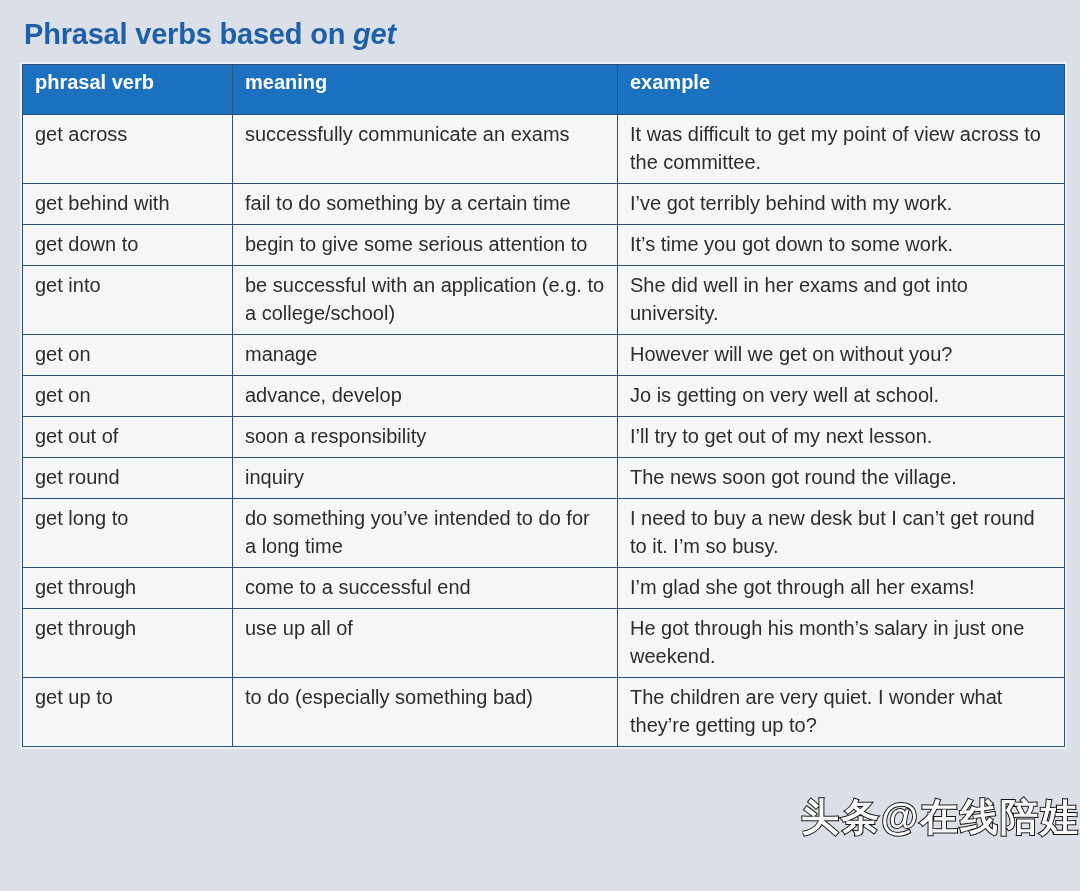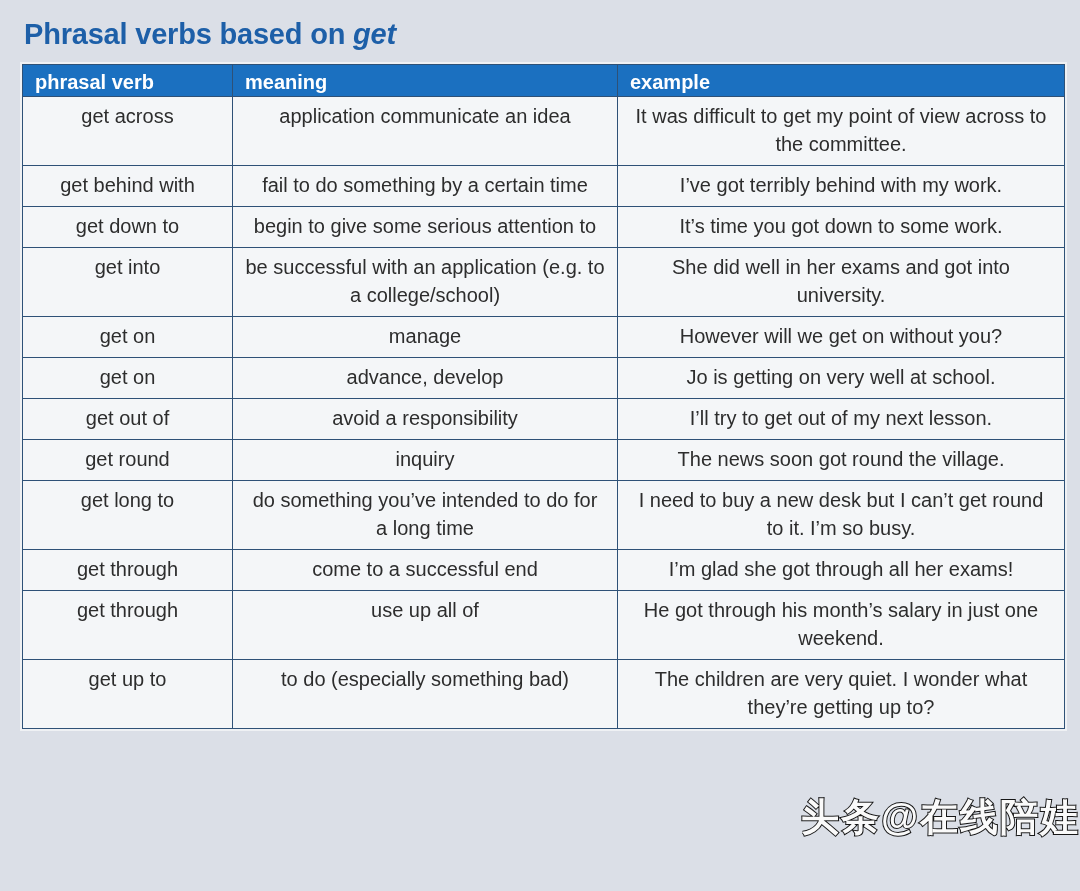--- a/index.html
+++ b/index.html
@@ -38,31 +38,30 @@
   }
   .pv-table th, .pv-table td {
     border: 1.5px solid var(--border);
   }
   .pv-table th {
     background: var(--header-bg);
     color: var(--header-text);
     text-align: left;
     font-size: 20px;
     font-weight: bold;
-    padding: 3px 12px 0;
+    padding: 3px 12px 18px;
     line-height: 28px;
   }
   .pv-table td {
     font-size: 20px;
     color: var(--text);
     padding: 5px 12px 7px;
     line-height: 28px;
     vertical-align: top;
     background: var(--cell-bg);
-    text-align: center;
   }
   .watermark {
     position: absolute;
     top: 792px;
     right: 0px;
     font-size: 38px;
     font-weight: bold;
     letter-spacing: 2px;
     color: #fafafa;
     -webkit-text-stroke: 2px #161616;
@@ -85,21 +84,21 @@
     <thead>
       <tr>
         <th>phrasal verb</th>
         <th>meaning</th>
         <th>example</th>
       </tr>
     </thead>
     <tbody>
   <tr>
     <td class="cell-verb">get across</td>
-    <td class="cell-meaning">application communicate an idea</td>
+    <td class="cell-meaning">successfully communicate an exams</td>
     <td class="cell-example">It was difficult to get my point of view across to the committee.</td>
   </tr>
 
 
   <tr>
     <td class="cell-verb">get behind with</td>
     <td class="cell-meaning">fail to do something by a certain time</td>
     <td class="cell-example">I’ve got terribly behind with my work.</td>
   </tr>
 
@@ -123,21 +122,21 @@
   </tr>
 
   <tr>
     <td class="cell-verb">get on</td>
     <td class="cell-meaning">advance, develop</td>
     <td class="cell-example">Jo is getting on very well at school.</td>
   </tr>
 
   <tr>
     <td class="cell-verb">get out of</td>
-    <td class="cell-meaning">avoid a responsibility</td>
+    <td class="cell-meaning">soon a responsibility</td>
     <td class="cell-example">I’ll try to get out of my next lesson.</td>
   </tr>
 
 
   <tr>
     <td class="cell-verb">get round</td>
     <td class="cell-meaning">inquiry</td>
     <td class="cell-example">The news soon got round the village.</td>
   </tr>
 

